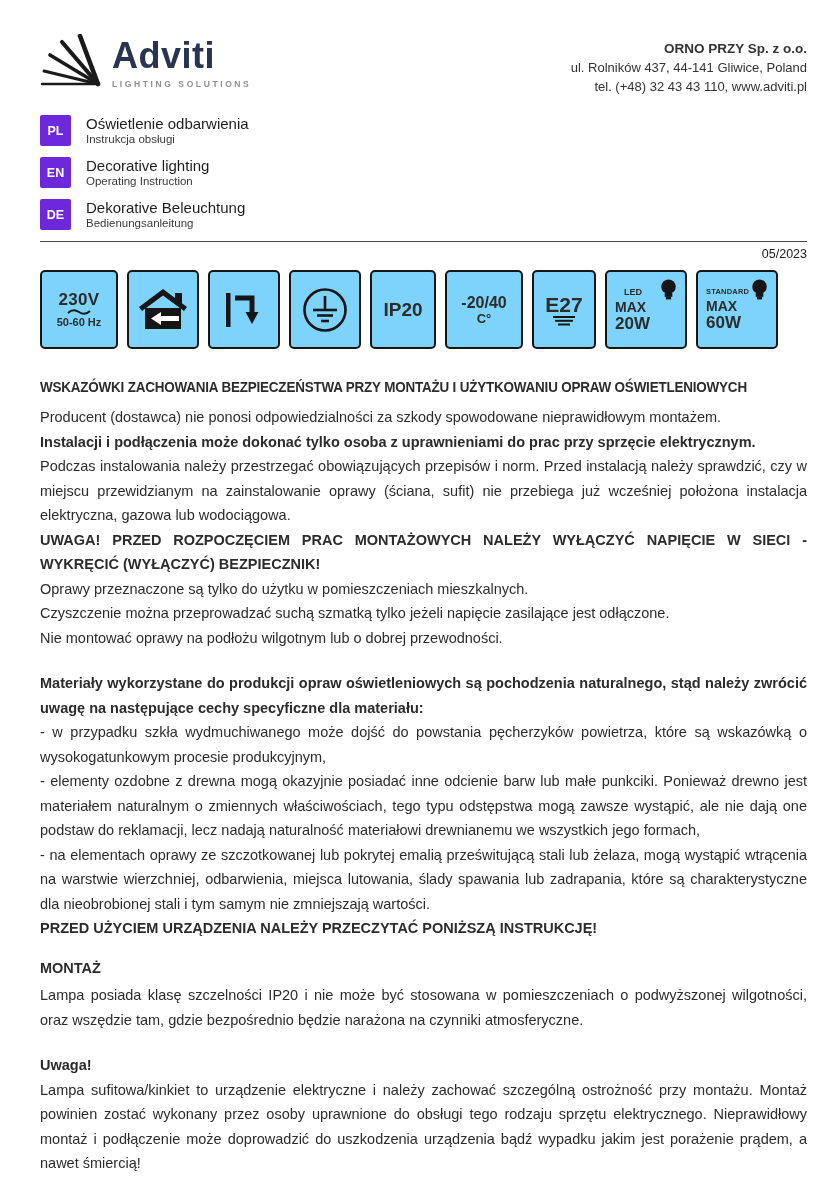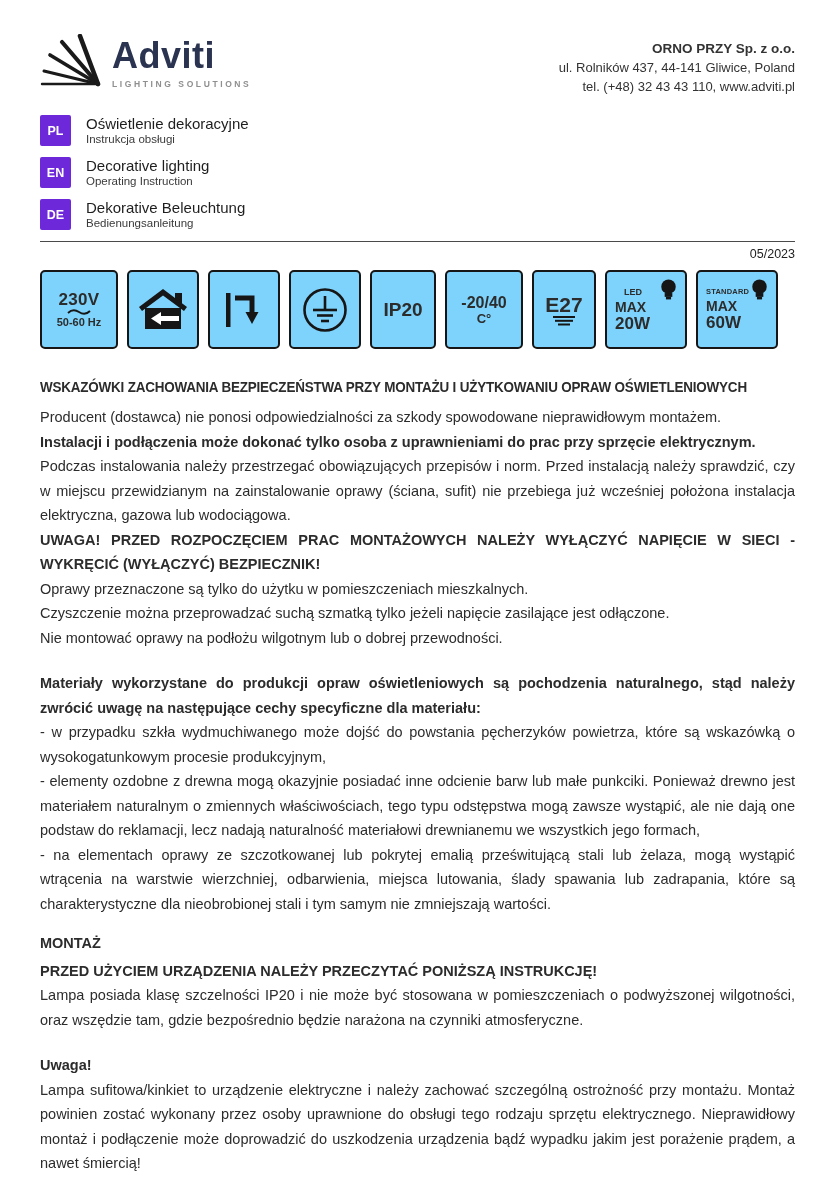--- a/index.html
+++ b/index.html
@@ -1,21 +1,21 @@
 <!DOCTYPE html>
 <html><head>
 <meta charset="utf-8">
 <style>
   html, body { margin: 0; padding: 0; background: #e8e8e8; }
   .sheet {
     width: 839px; height: 1191px; background: #ffffff; overflow: hidden;
     font-family: "Liberation Sans", "DejaVu Sans", sans-serif;
     color: #2c2c2c; position: relative; margin: 0 auto;
   }
-  .page { padding: 34px 44px 0 40px; }
+  .page { padding: 34px 32px 0 40px; }
 
   
   .top { display: flex; justify-content: space-between; align-items: flex-start; }
   .logo { display: flex; align-items: flex-start; gap: 10px; }
   .logo-text { padding-top: 4px; }
   .brand { font-size: 36px; font-weight: bold; color: #2a3350; line-height: 36px; letter-spacing: 0.5px; }
   .tagline { font-size: 8.5px; font-weight: bold; letter-spacing: 2.6px; color: #8f8f8f; margin-top: 5px; }
   .company { text-align: right; font-size: 13px; line-height: 19px; color: #333; padding-top: 5px; }
   .company-name { font-weight: bold; font-size: 13.5px; }
   .bold { font-weight: normal; }
@@ -99,21 +99,21 @@
         <div class="company-name">ORNO PRZY Sp. z o.o.</div>
         <div>ul. Rolników 437, 44-141 Gliwice, Poland</div>
         <div><span>tel. (+48) 32 43 43 110, </span><span class="bold">www.adviti.pl</span></div>
       </div>
     </div>
 
     <div class="langs">
       <div class="lang-row">
         <div class="lang-badge">PL</div>
         <div>
-          <div class="lang-title">Oświetlenie dekoracyjne</div>
+          <div class="lang-title">Oświetlenie odbarwienia</div>
           <div class="lang-sub">Instrukcja obsługi</div>
         </div>
       </div>
       <div class="lang-row">
         <div class="lang-badge">EN</div>
         <div>
           <div class="lang-title">Decorative lighting</div>
           <div class="lang-sub">Operating Instruction</div>
         </div>
       </div>
@@ -217,22 +217,22 @@
       <p class="para b">UWAGA! PRZED ROZPOCZĘCIEM PRAC MONTAŻOWYCH NALEŻY WYŁĄCZYĆ NAPIĘCIE W SIECI - WYKRĘCIĆ (WYŁĄCZYĆ) BEZPIECZNIK!</p>
       <p class="para">Oprawy przeznaczone są tylko do użytku w pomieszczeniach mieszkalnych.</p>
       <p class="para">Czyszczenie można przeprowadzać suchą szmatką tylko jeżeli napięcie zasilające jest odłączone.</p>
       <p class="para">Nie montować oprawy na podłożu wilgotnym lub o dobrej przewodności.</p>
 
       <p class="para b gap">Materiały wykorzystane do produkcji opraw oświetleniowych są pochodzenia naturalnego, stąd należy zwrócić uwagę na następujące cechy specyficzne dla materiału:</p>
       <p class="para">- w przypadku szkła wydmuchiwanego może dojść do powstania pęcherzyków powietrza, które są wskazówką o wysokogatunkowym procesie produkcyjnym,</p>
       <p class="para">- elementy ozdobne z drewna mogą okazyjnie posiadać inne odcienie barw lub małe punkciki. Ponieważ drewno jest materiałem naturalnym o zmiennych właściwościach, tego typu odstępstwa mogą zawsze wystąpić, ale nie dają one podstaw do reklamacji, lecz nadają naturalność materiałowi drewnianemu we wszystkich jego formach,</p>
       <p class="para">- na elementach oprawy ze szczotkowanej lub pokrytej emalią prześwitującą stali lub żelaza, mogą wystąpić wtrącenia na warstwie wierzchniej, odbarwienia, miejsca lutowania, ślady spawania lub zadrapania, które są charakterystyczne dla nieobrobionej stali i tym samym nie zmniejszają wartości.</p>
 
+      <p class="para b">PRZED UŻYCIEM URZĄDZENIA NALEŻY PRZECZYTAĆ PONIŻSZĄ INSTRUKCJĘ!</p>
       <p class="para h-sec">MONTAŻ</p>
-      <p class="para b">PRZED UŻYCIEM URZĄDZENIA NALEŻY PRZECZYTAĆ PONIŻSZĄ INSTRUKCJĘ!</p>
       <p class="para">Lampa posiada klasę szczelności IP20 i nie może być stosowana w pomieszczeniach o podwyższonej wilgotności, oraz wszędzie tam, gdzie bezpośrednio będzie narażona na czynniki atmosferyczne.</p>
 
       <p class="para b gap">Uwaga!</p>
       <p class="para">Lampa sufitowa/kinkiet to urządzenie elektryczne i należy zachować szczególną ostrożność przy montażu. Montaż powinien zostać wykonany przez osoby uprawnione do obsługi tego rodzaju sprzętu elektrycznego. Nieprawidłowy montaż i podłączenie może doprowadzić do uszkodzenia urządzenia bądź wypadku jakim jest porażenie prądem, a nawet śmiercią!</p>
     </div>
 
   </div>
 </div>
 
 </body></html>

